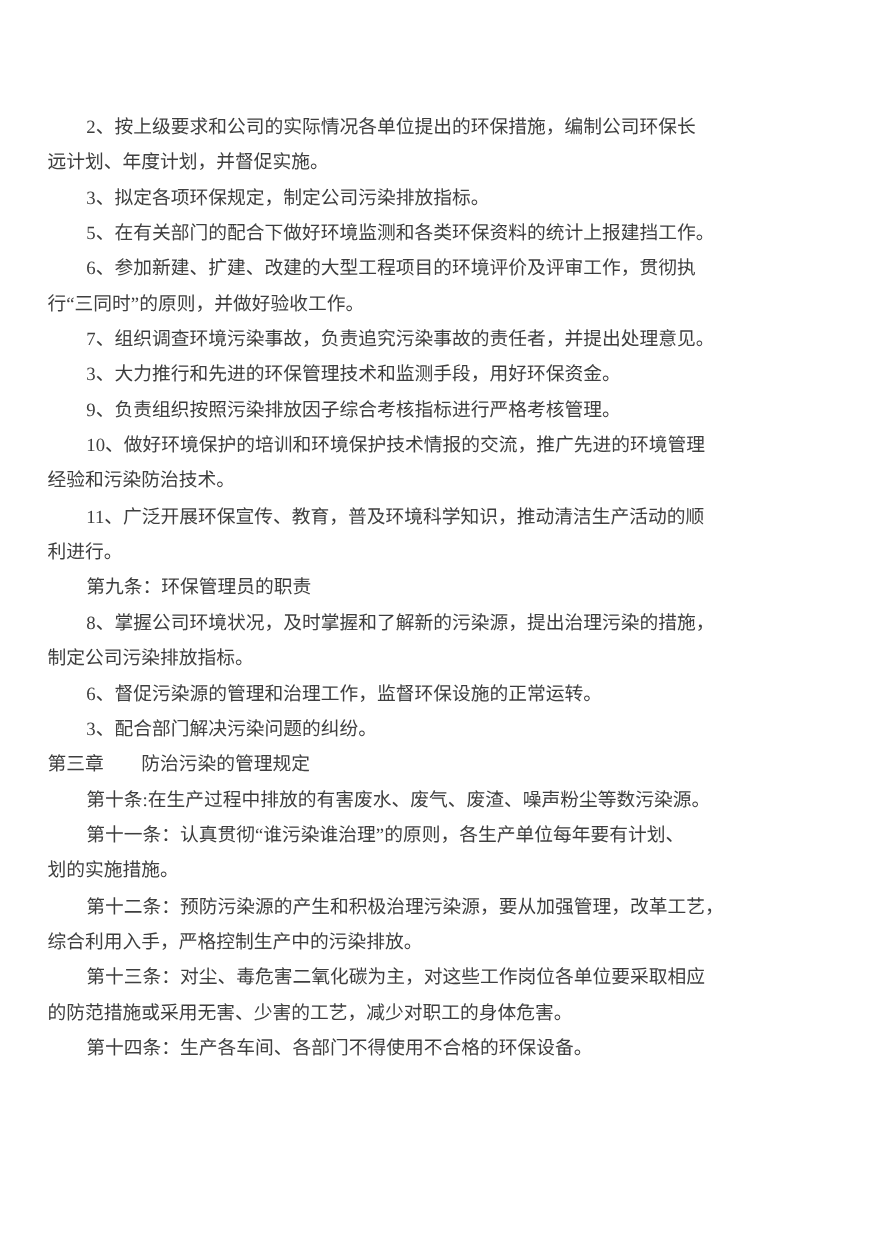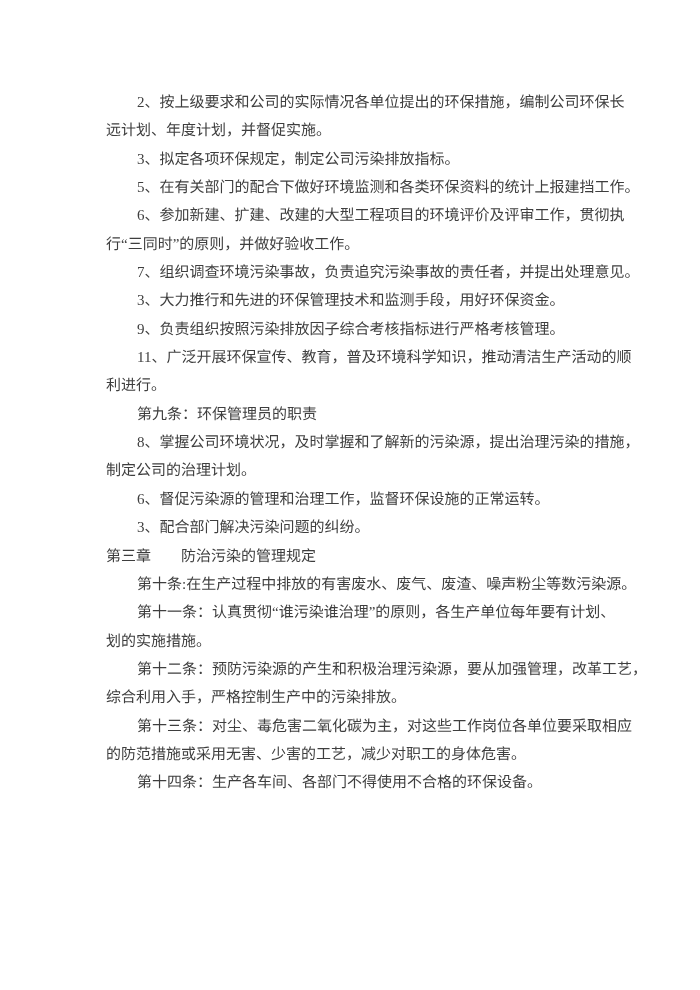--- a/index.html
+++ b/index.html
@@ -6,21 +6,21 @@
     margin: 0;
     padding: 0;
     background: #ffffff;
   }
   .page {
     position: relative;
     width: 699px;
     height: 990px;
     background: #ffffff;
     box-sizing: border-box;
-    padding: 88px 82px 0 106px;
+    padding: 88px 82px 0 38px;
     overflow: hidden;
   }
   .doc {
     font-family: "Liberation Serif", "DejaVu Serif", serif;
     font-size: 15px;
     line-height: 28.35px;
     color: #3e3e3e;
     text-rendering: optimizeLegibility;
   }
   .block {
@@ -60,29 +60,33 @@
       <div class="block paragraph">
         <div class="line first">7、组织调查环境污染事故，负责追究污染事故的责任者，并提出处理意见。</div>
       </div>
       <div class="block paragraph">
         <div class="line first">3、大力推行和先进的环保管理技术和监测手段，用好环保资金。</div>
       </div>
       <div class="block paragraph">
         <div class="line first">9、负责组织按照污染排放因子综合考核指标进行严格考核管理。</div>
       </div>
       <div class="block paragraph">
+        <div class="line first">10、做好环境保护的培训和环境保护技术情报的交流，推广先进的环境管理</div>
+        <div class="line">经验和污染防治技术。</div>
+      </div>
+      <div class="block paragraph">
         <div class="line first">11、广泛开展环保宣传、教育，普及环境科学知识，推动清洁生产活动的顺</div>
         <div class="line">利进行。</div>
       </div>
       <div class="block paragraph">
         <div class="line first">第九条：环保管理员的职责</div>
       </div>
       <div class="block paragraph">
         <div class="line first">8、掌握公司环境状况，及时掌握和了解新的污染源，提出治理污染的措施，</div>
-        <div class="line">制定公司的治理计划。</div>
+        <div class="line">制定公司污染排放指标。</div>
       </div>
       <div class="block paragraph">
         <div class="line first">6、督促污染源的管理和治理工作，监督环保设施的正常运转。</div>
       </div>
       <div class="block paragraph">
         <div class="line first">3、配合部门解决污染问题的纠纷。</div>
       </div>
       <div class="block chapter-heading">
         <div class="line first">第三章　　防治污染的管理规定</div>
       </div>

